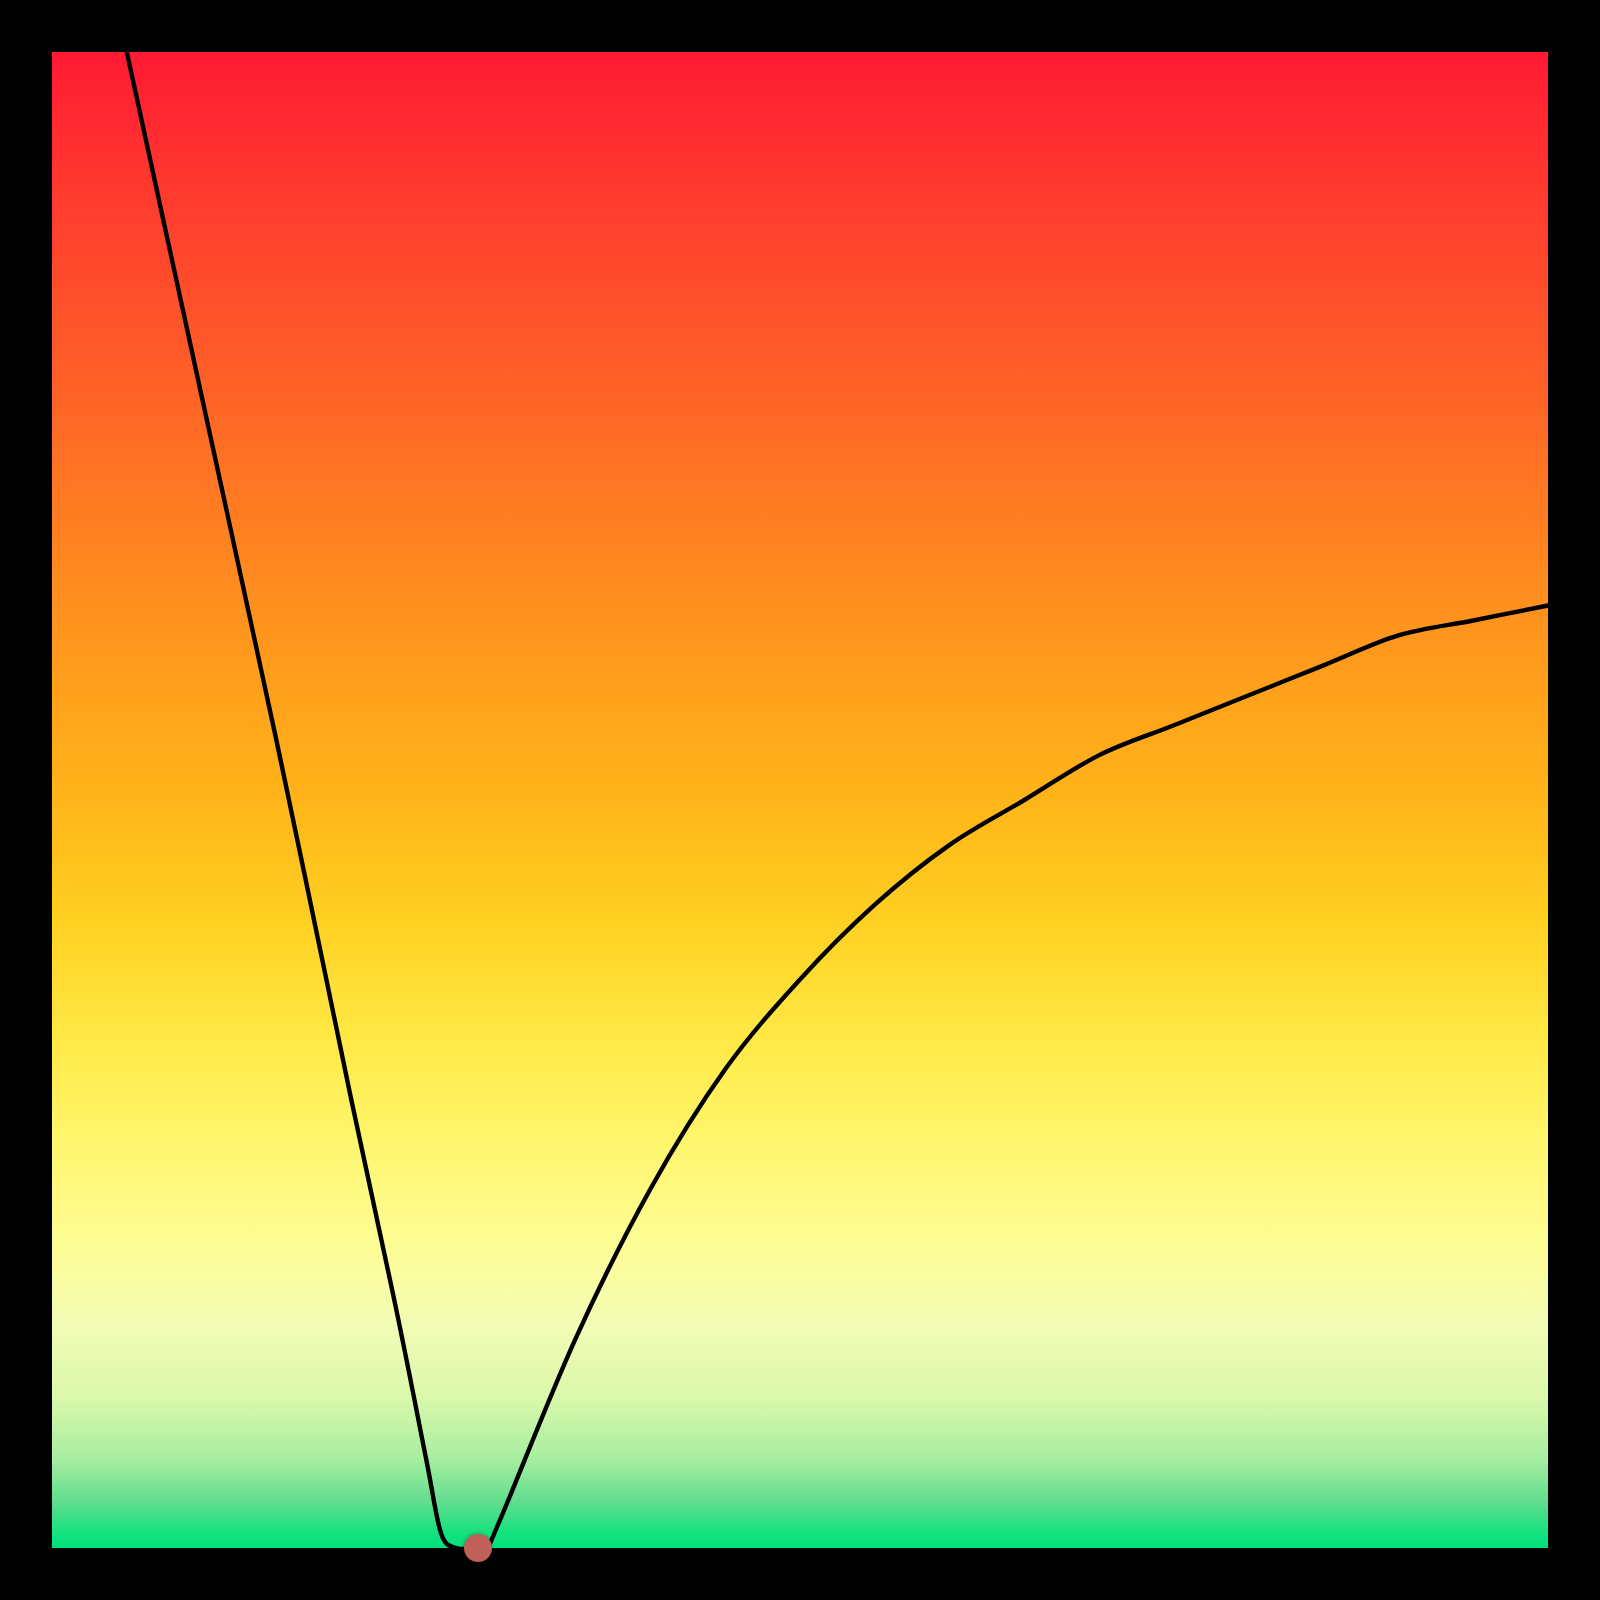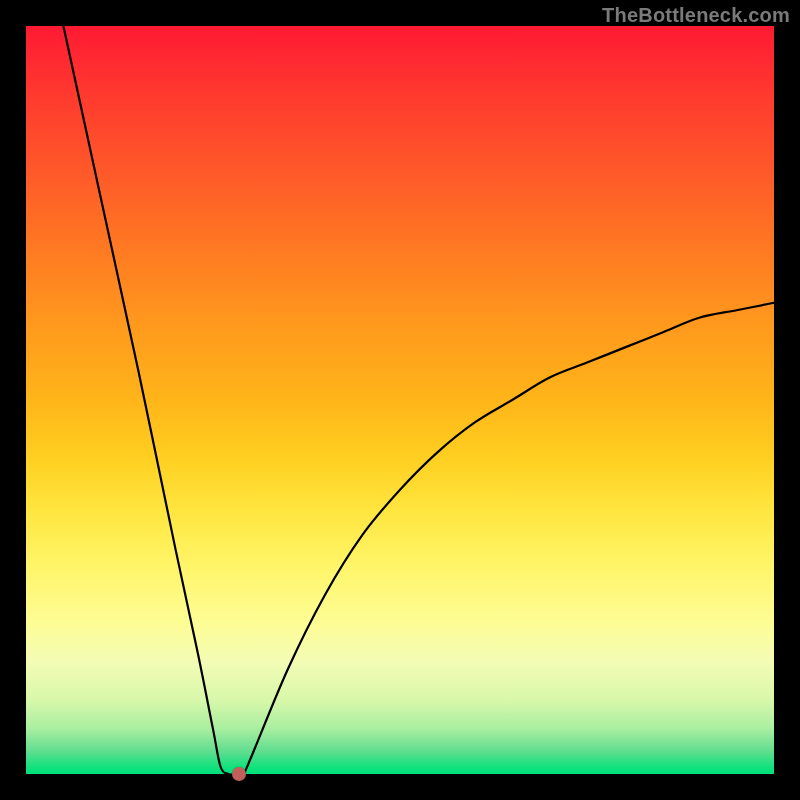--- a/index.html
+++ b/index.html
@@ -64,14 +64,13 @@
 </head>
 <body>
 
 <div class="frame">
   <div class="plot-area">
     <svg class="curve" viewBox="0 0 748 748" preserveAspectRatio="none">
       <path d="M 37.40 0.00 C 43.63 28.67, 62.33 114.69, 74.80 172.04 C 87.27 229.39, 99.73 285.49, 112.20 344.08 C 124.67 402.67, 139.63 476.23, 149.60 523.60 C 159.57 570.97, 165.81 598.40, 172.04 628.32 C 178.27 658.24, 183.26 684.42, 187.00 703.12 C 190.74 721.82, 191.99 733.04, 194.48 740.52 C 196.97 748.00, 199.47 746.75, 201.96 748.00 C 204.45 749.25, 206.95 748.00, 209.44 748.00 C 211.93 748.00, 214.43 750.49, 216.92 748.00 C 219.41 745.51, 216.92 750.49, 224.40 733.04 C 231.88 715.59, 249.33 670.71, 261.80 643.28 C 274.27 615.85, 286.73 590.92, 299.20 568.48 C 311.67 546.04, 324.13 526.09, 336.60 508.64 C 349.07 491.19, 361.53 477.47, 374.00 463.76 C 386.47 450.05, 398.93 437.58, 411.40 426.36 C 423.87 415.14, 436.33 405.17, 448.80 396.44 C 461.27 387.71, 473.73 381.48, 486.20 374.00 C 498.67 366.52, 511.13 357.79, 523.60 351.56 C 536.07 345.33, 548.53 341.59, 561.00 336.60 C 573.47 331.61, 585.93 326.63, 598.40 321.64 C 610.87 316.65, 623.33 311.67, 635.80 306.68 C 648.27 301.69, 660.73 295.46, 673.20 291.72 C 685.67 287.98, 698.13 286.73, 710.60 284.24 C 723.07 281.75, 741.77 278.01, 748.00 276.76" fill="none" stroke="#000" stroke-width="2.2" stroke-linecap="round" stroke-linejoin="round"></path>
     </svg>
     <div class="dot" style="left: 213.18px; top: 748px; background: rgb(192, 96, 88);"></div>
   </div>
-  <div class="watermark">TheBottleneck.com</div>
 </div>
 
 </body></html>

